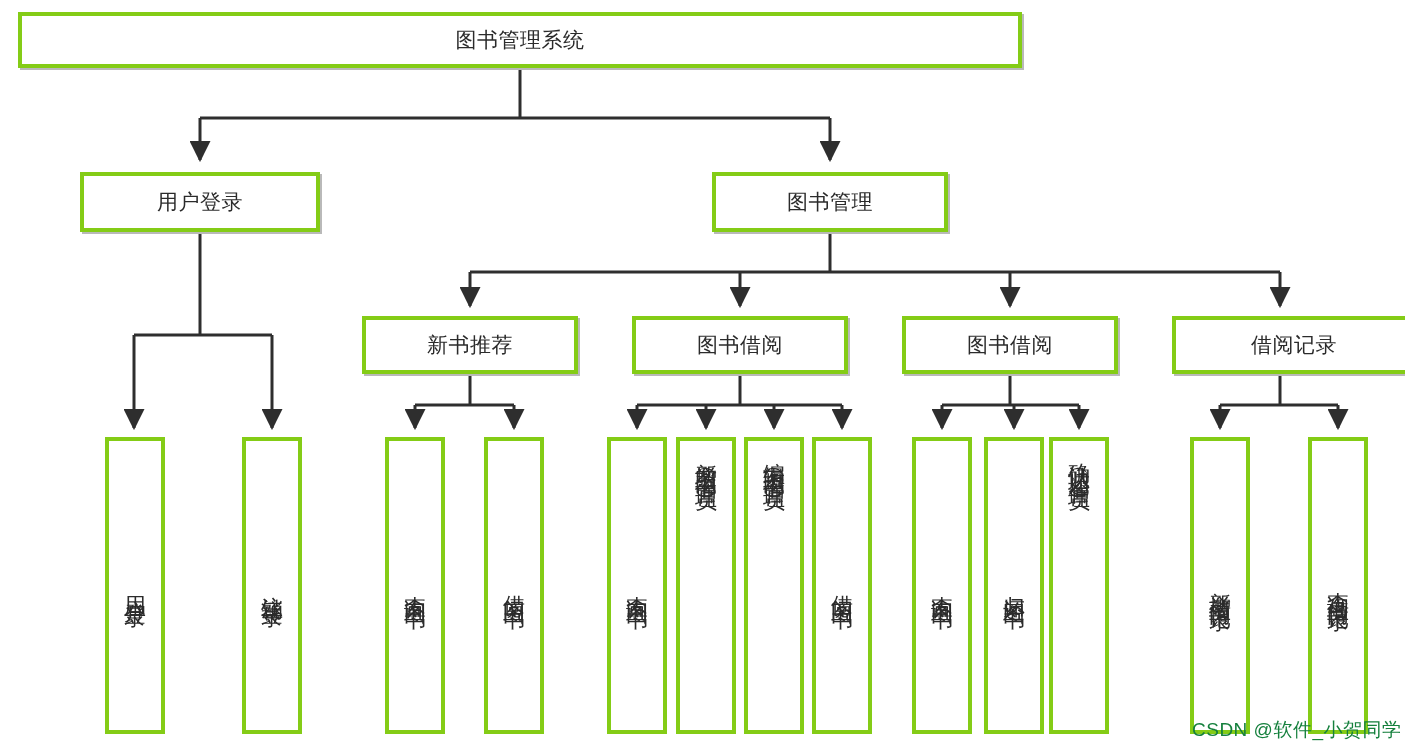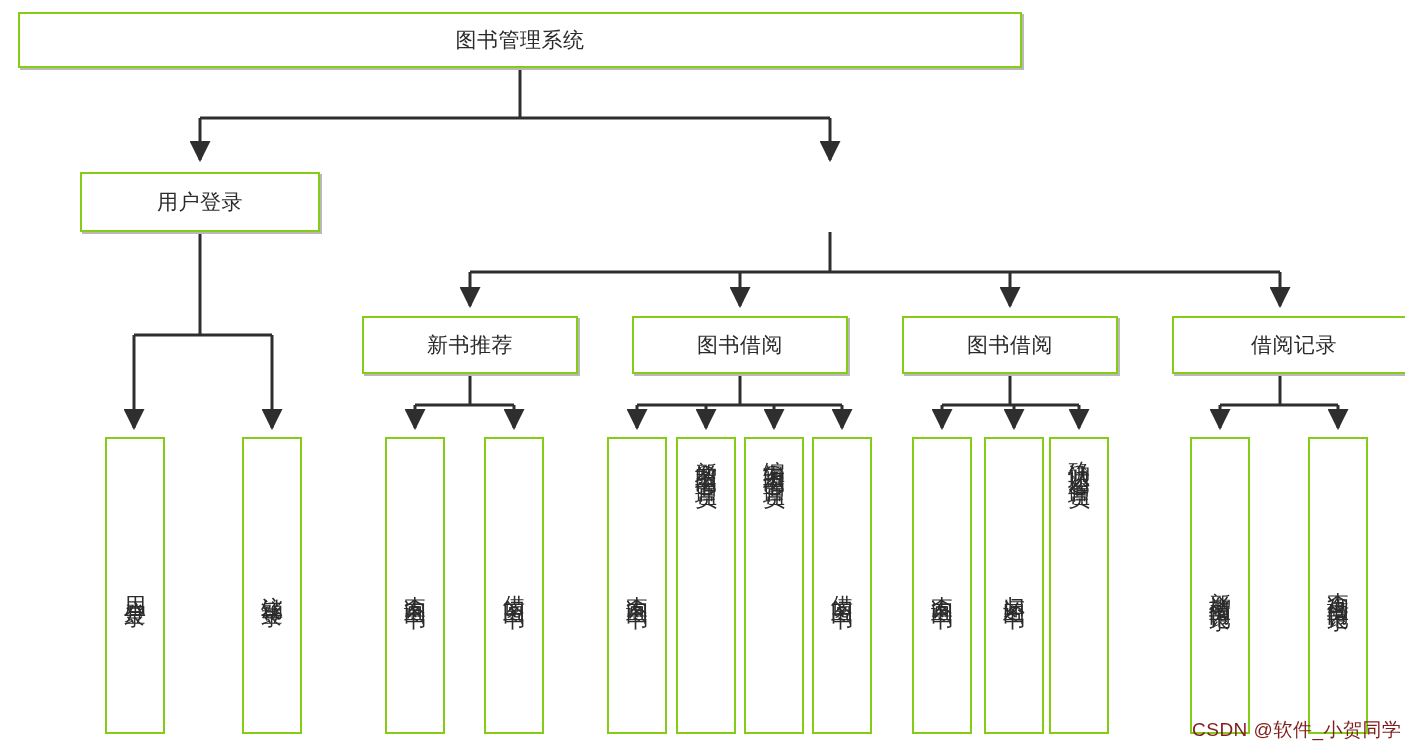--- a/index.html
+++ b/index.html
@@ -22,21 +22,21 @@
     left: 0;
     top: 0;
     width: 1405px;
     height: 747px;
     pointer-events: none;
   }
   .node {
     position: absolute;
     box-sizing: border-box;
     background: #ffffff;
-    border: 2px solid #84cc16;
+    border: 4px solid #84cc16;
     display: flex;
     align-items: center;
     justify-content: center;
   }
   .node.shadowed {
     box-shadow: 2px 2px 0 #b9b9b9;
   }
   .node-label {
     color: #2b2b2b;
     font-size: 21px;
@@ -58,21 +58,21 @@
   .node.vertical .node-label {
     writing-mode: vertical-rl;
     text-orientation: upright;
     font-size: 22px;
     line-height: 1.0;
     letter-spacing: 4px;
     white-space: nowrap;
   }
   .watermark {
     position: absolute;
-    color: #7f1d1d;
+    color: #15803d;
     font-size: 19px;
     white-space: nowrap;
     letter-spacing: 0.5px;
   }
 </style>
 </head>
 <body>
 
 <div id="canvas">
 
@@ -126,20 +126,23 @@
     </g>
   </svg>
 
   <div class="node shadowed" style="left: 18px; top: 12px; width: 1004px; height: 56px;">
     <span class="node-label">图书管理系统</span>
   </div>
 
   <div class="node shadowed" style="left: 80px; top: 172px; width: 240px; height: 60px;">
     <span class="node-label">用户登录</span>
   </div>
+  <div class="node shadowed" style="left: 712px; top: 172px; width: 236px; height: 60px;">
+    <span class="node-label">图书管理</span>
+  </div>
 
   <div class="node shadowed" style="left: 632px; top: 316px; width: 216px; height: 58px;">
     <span class="node-label">图书借阅</span>
   </div>
   <div class="node shadowed" style="left: 362px; top: 316px; width: 216px; height: 58px;">
     <span class="node-label">新书推荐</span>
   </div>
   <div class="node shadowed" style="left: 902px; top: 316px; width: 216px; height: 58px;">
     <span class="node-label">图书借阅</span>
   </div>

